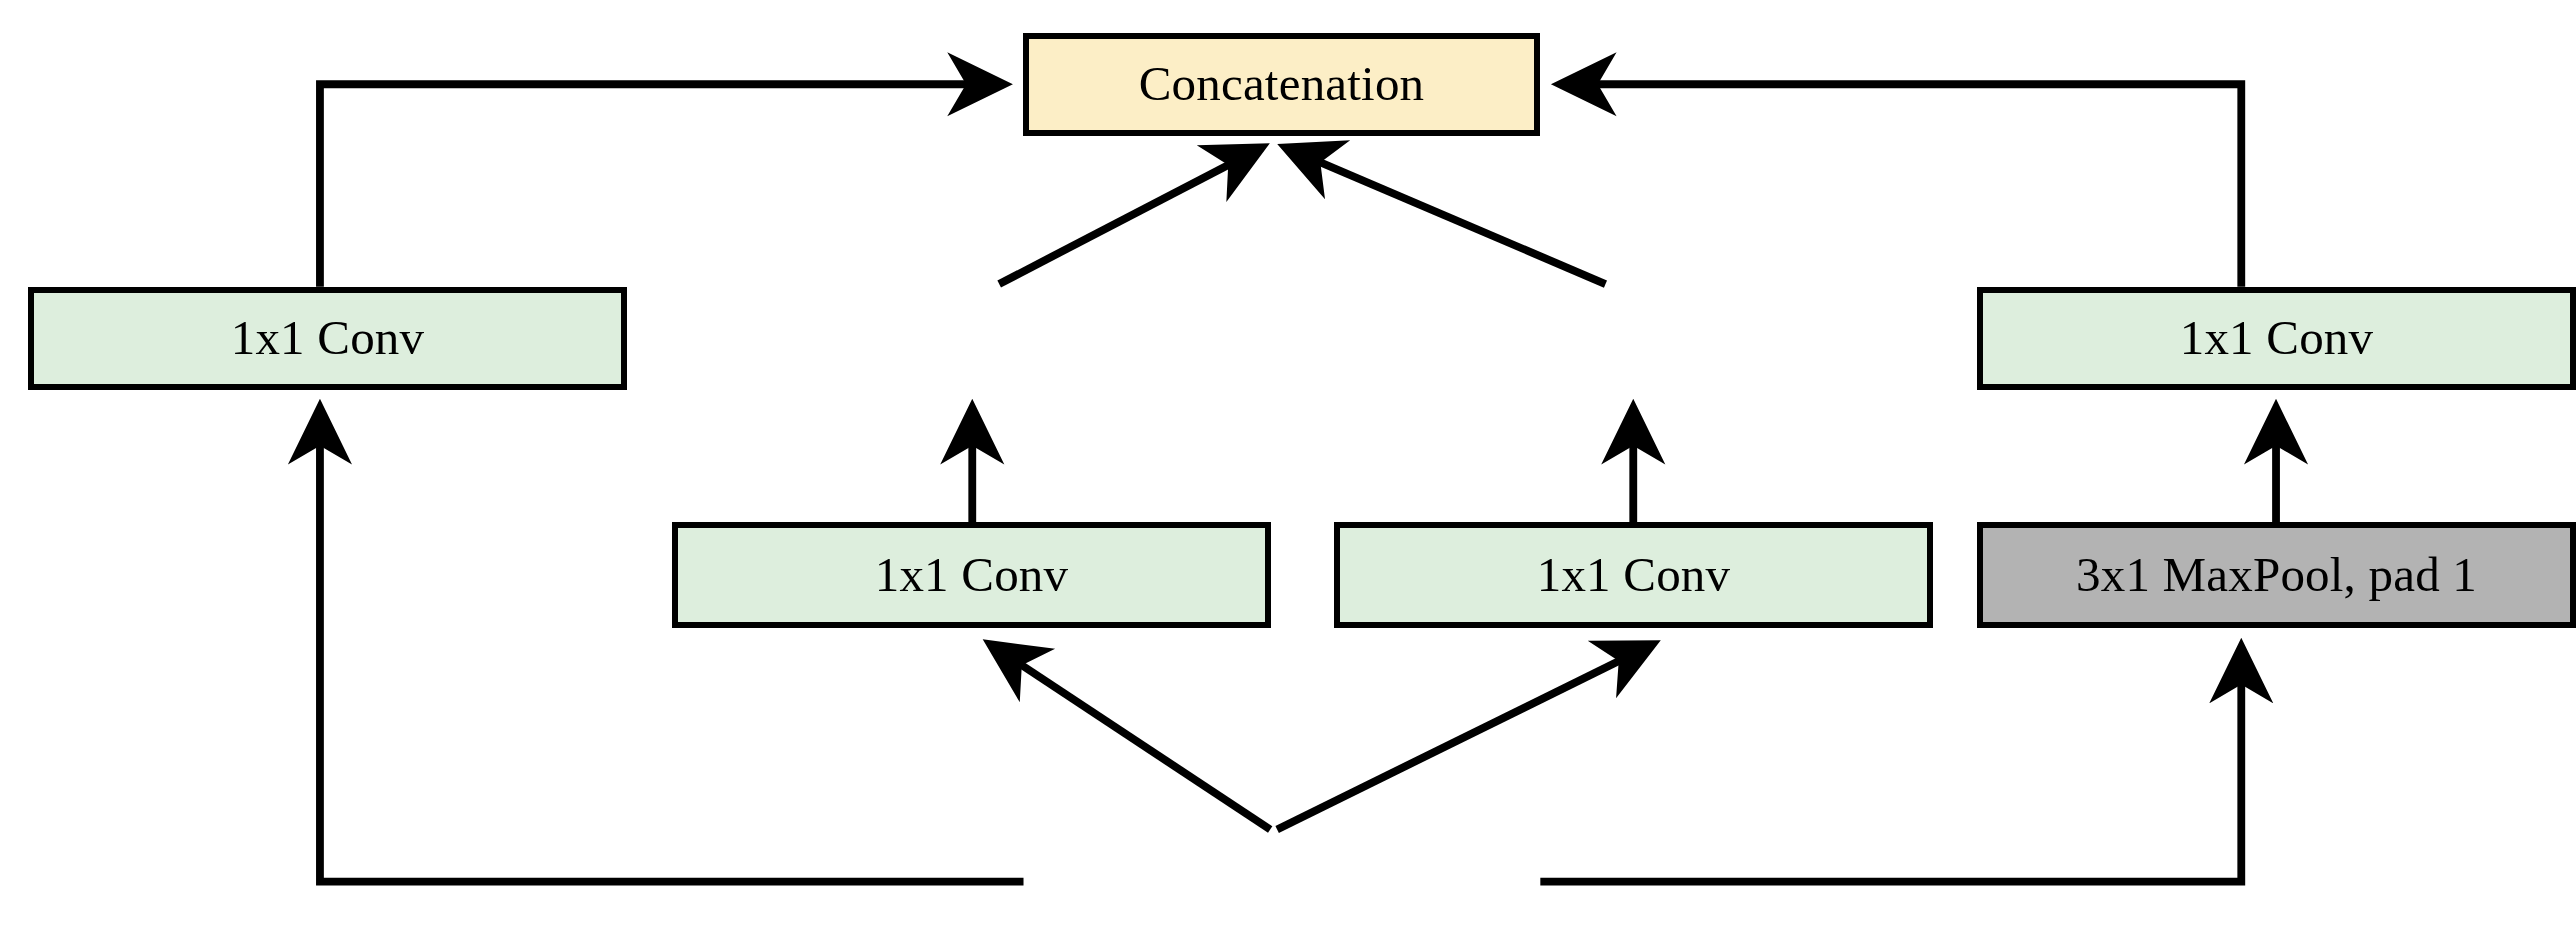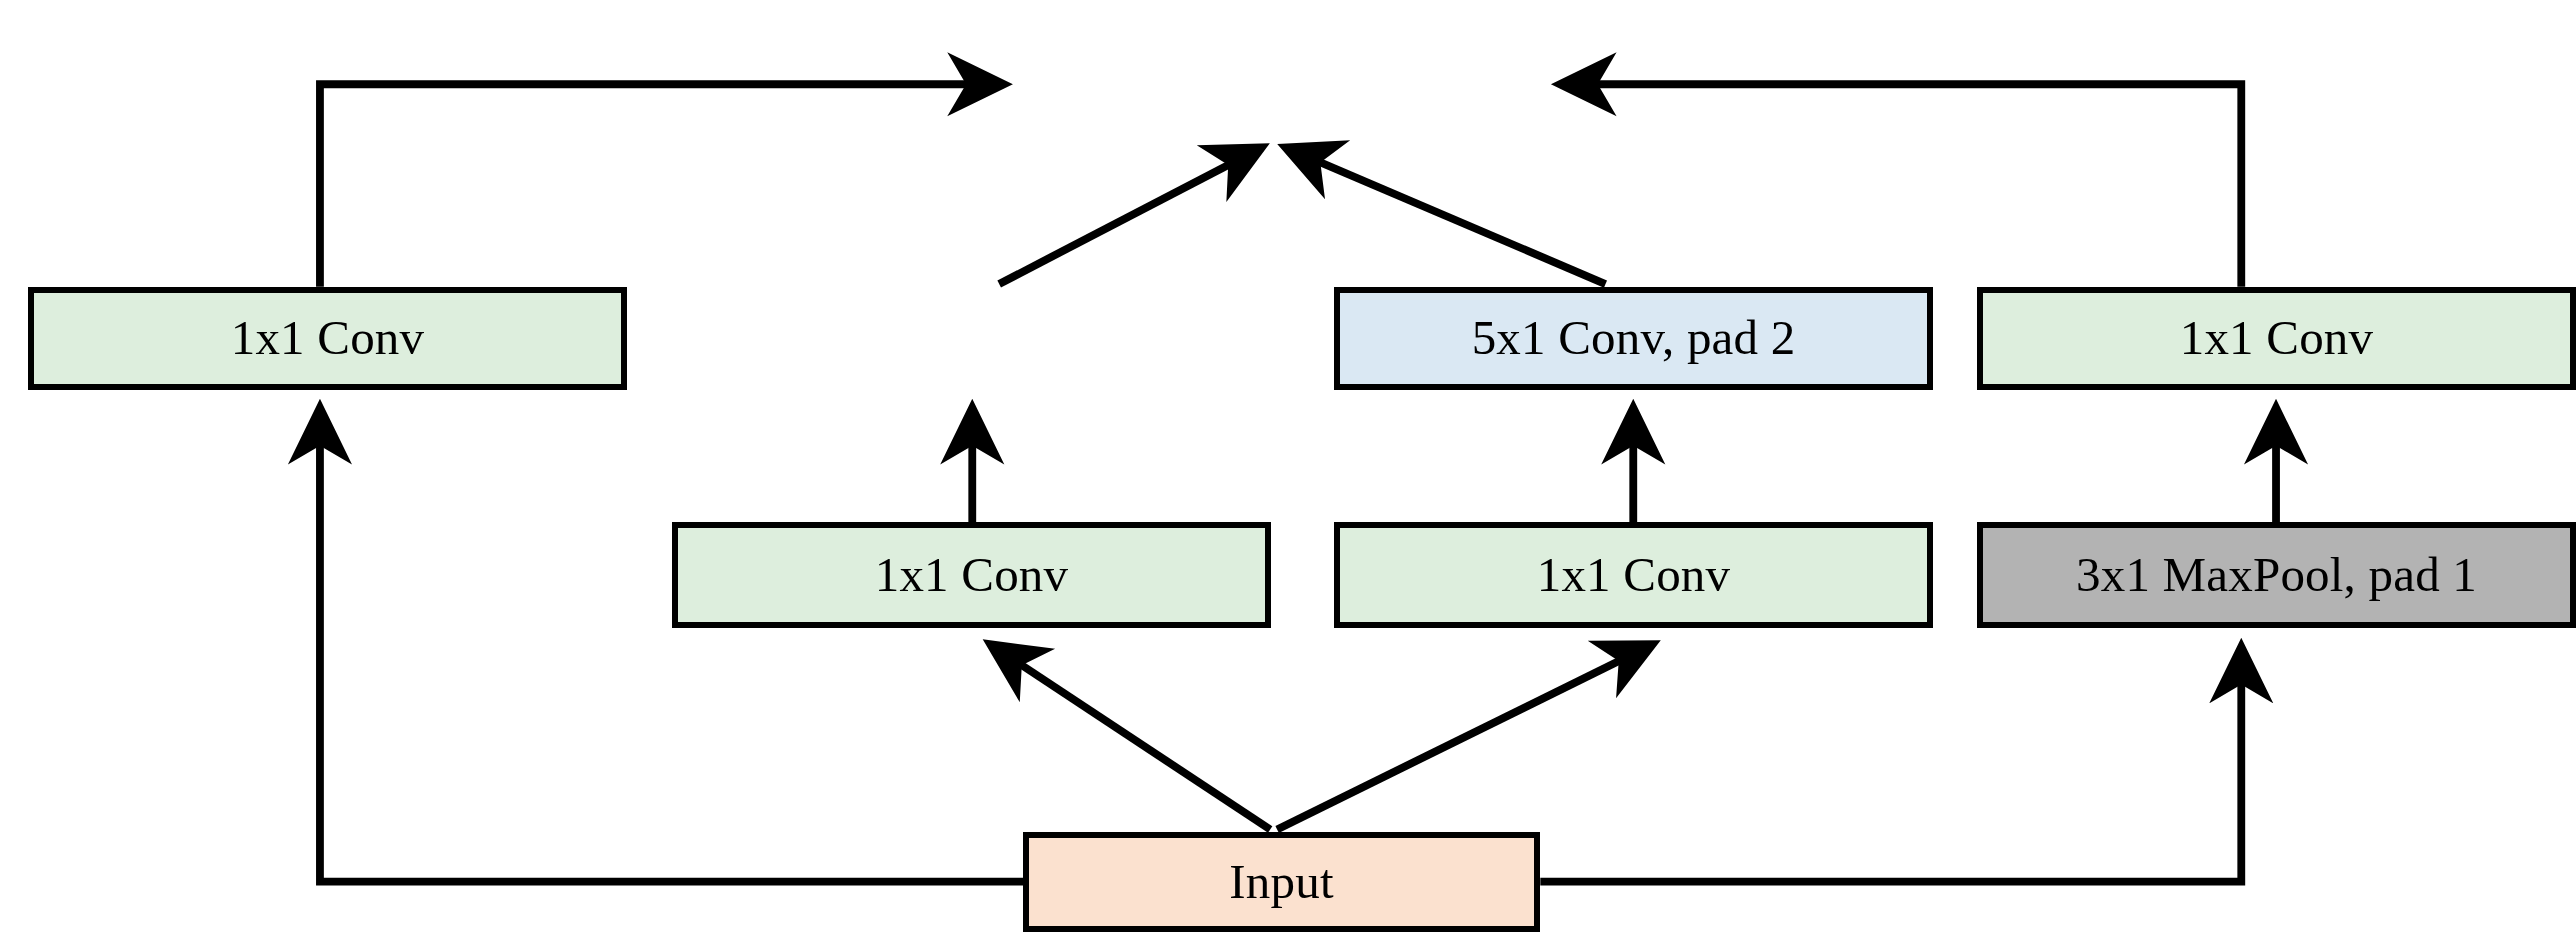--- a/index.html
+++ b/index.html
@@ -76,44 +76,41 @@
       <path d="M368,330 L368,97 L1155,97" marker-end="url(#ah)"></path>
 
       <path d="M2580,330 L2580,97 L1796,97" marker-end="url(#ah)"></path>
 
       <path d="M1150,327 L1452,170" marker-end="url(#ah)"></path>
 
       <path d="M1848,327 L1480,170" marker-end="url(#ah)"></path>
     </g>
   </svg>
 
+  <div class="node" style="left:1023px; top:33px; width:517px; height:103px; background:#fceec6;">
+    <span class="label">Concatenation</span>
+  </div>
 
   <div class="node" style="left:28px; top:287px; width:599px; height:103px; background:#ddeedd;">
     <span class="label">1x1 Conv</span>
   </div>
 
 
-  <div class="node" style="left:1334px; top:287px; width:599px; height:103px; background:#dae8f3;">
-    <span class="label">5x1 Conv, pad 2</span>
-  </div>
 
   <div class="node" style="left:1977px; top:287px; width:599px; height:103px; background:#ddeedd;">
     <span class="label">1x1 Conv</span>
   </div>
 
   <div class="node" style="left:672px; top:522px; width:599px; height:106px; background:#ddeedd;">
     <span class="label">1x1 Conv</span>
   </div>
 
   <div class="node" style="left:1334px; top:522px; width:599px; height:106px; background:#ddeedd;">
     <span class="label">1x1 Conv</span>
   </div>
 
   <div class="node" style="left:1977px; top:522px; width:599px; height:106px; background:#b3b3b3;text-align:right;">
     <span class="label">3x1 MaxPool, pad 1</span>
   </div>
 
-  <div class="node" style="left:1023px; top:832px; width:517px; height:100px; background:#fbe1cf;">
-    <span class="label">Input</span>
-  </div>
 
 </div>
 
 
 </body></html>

